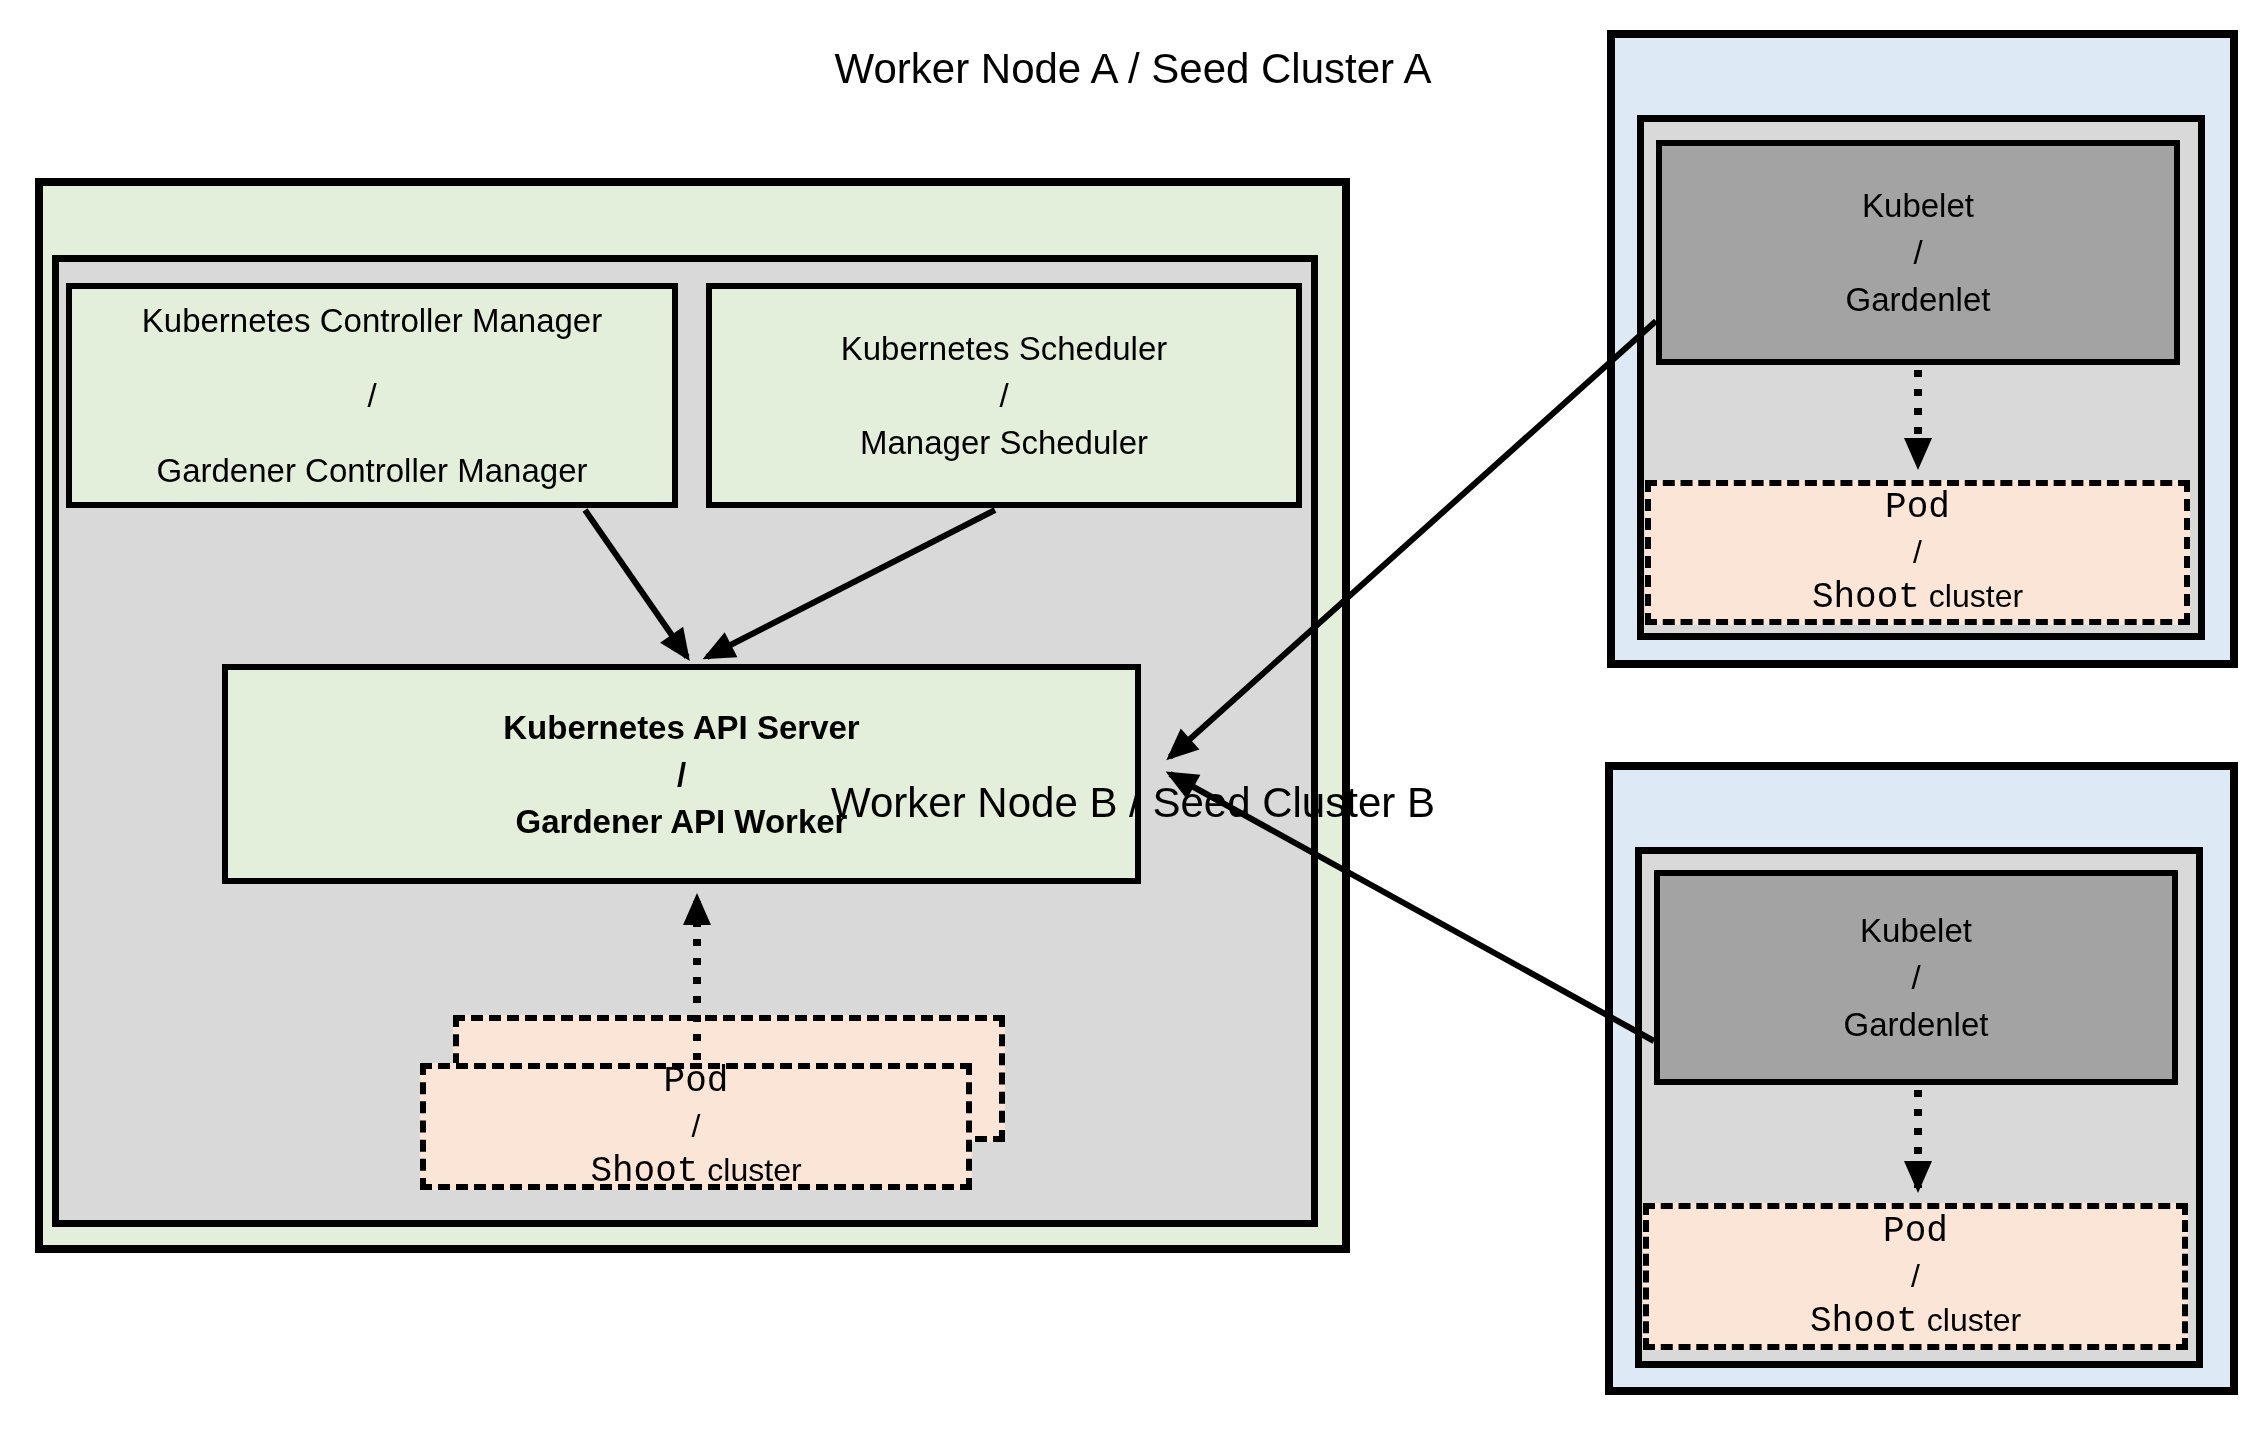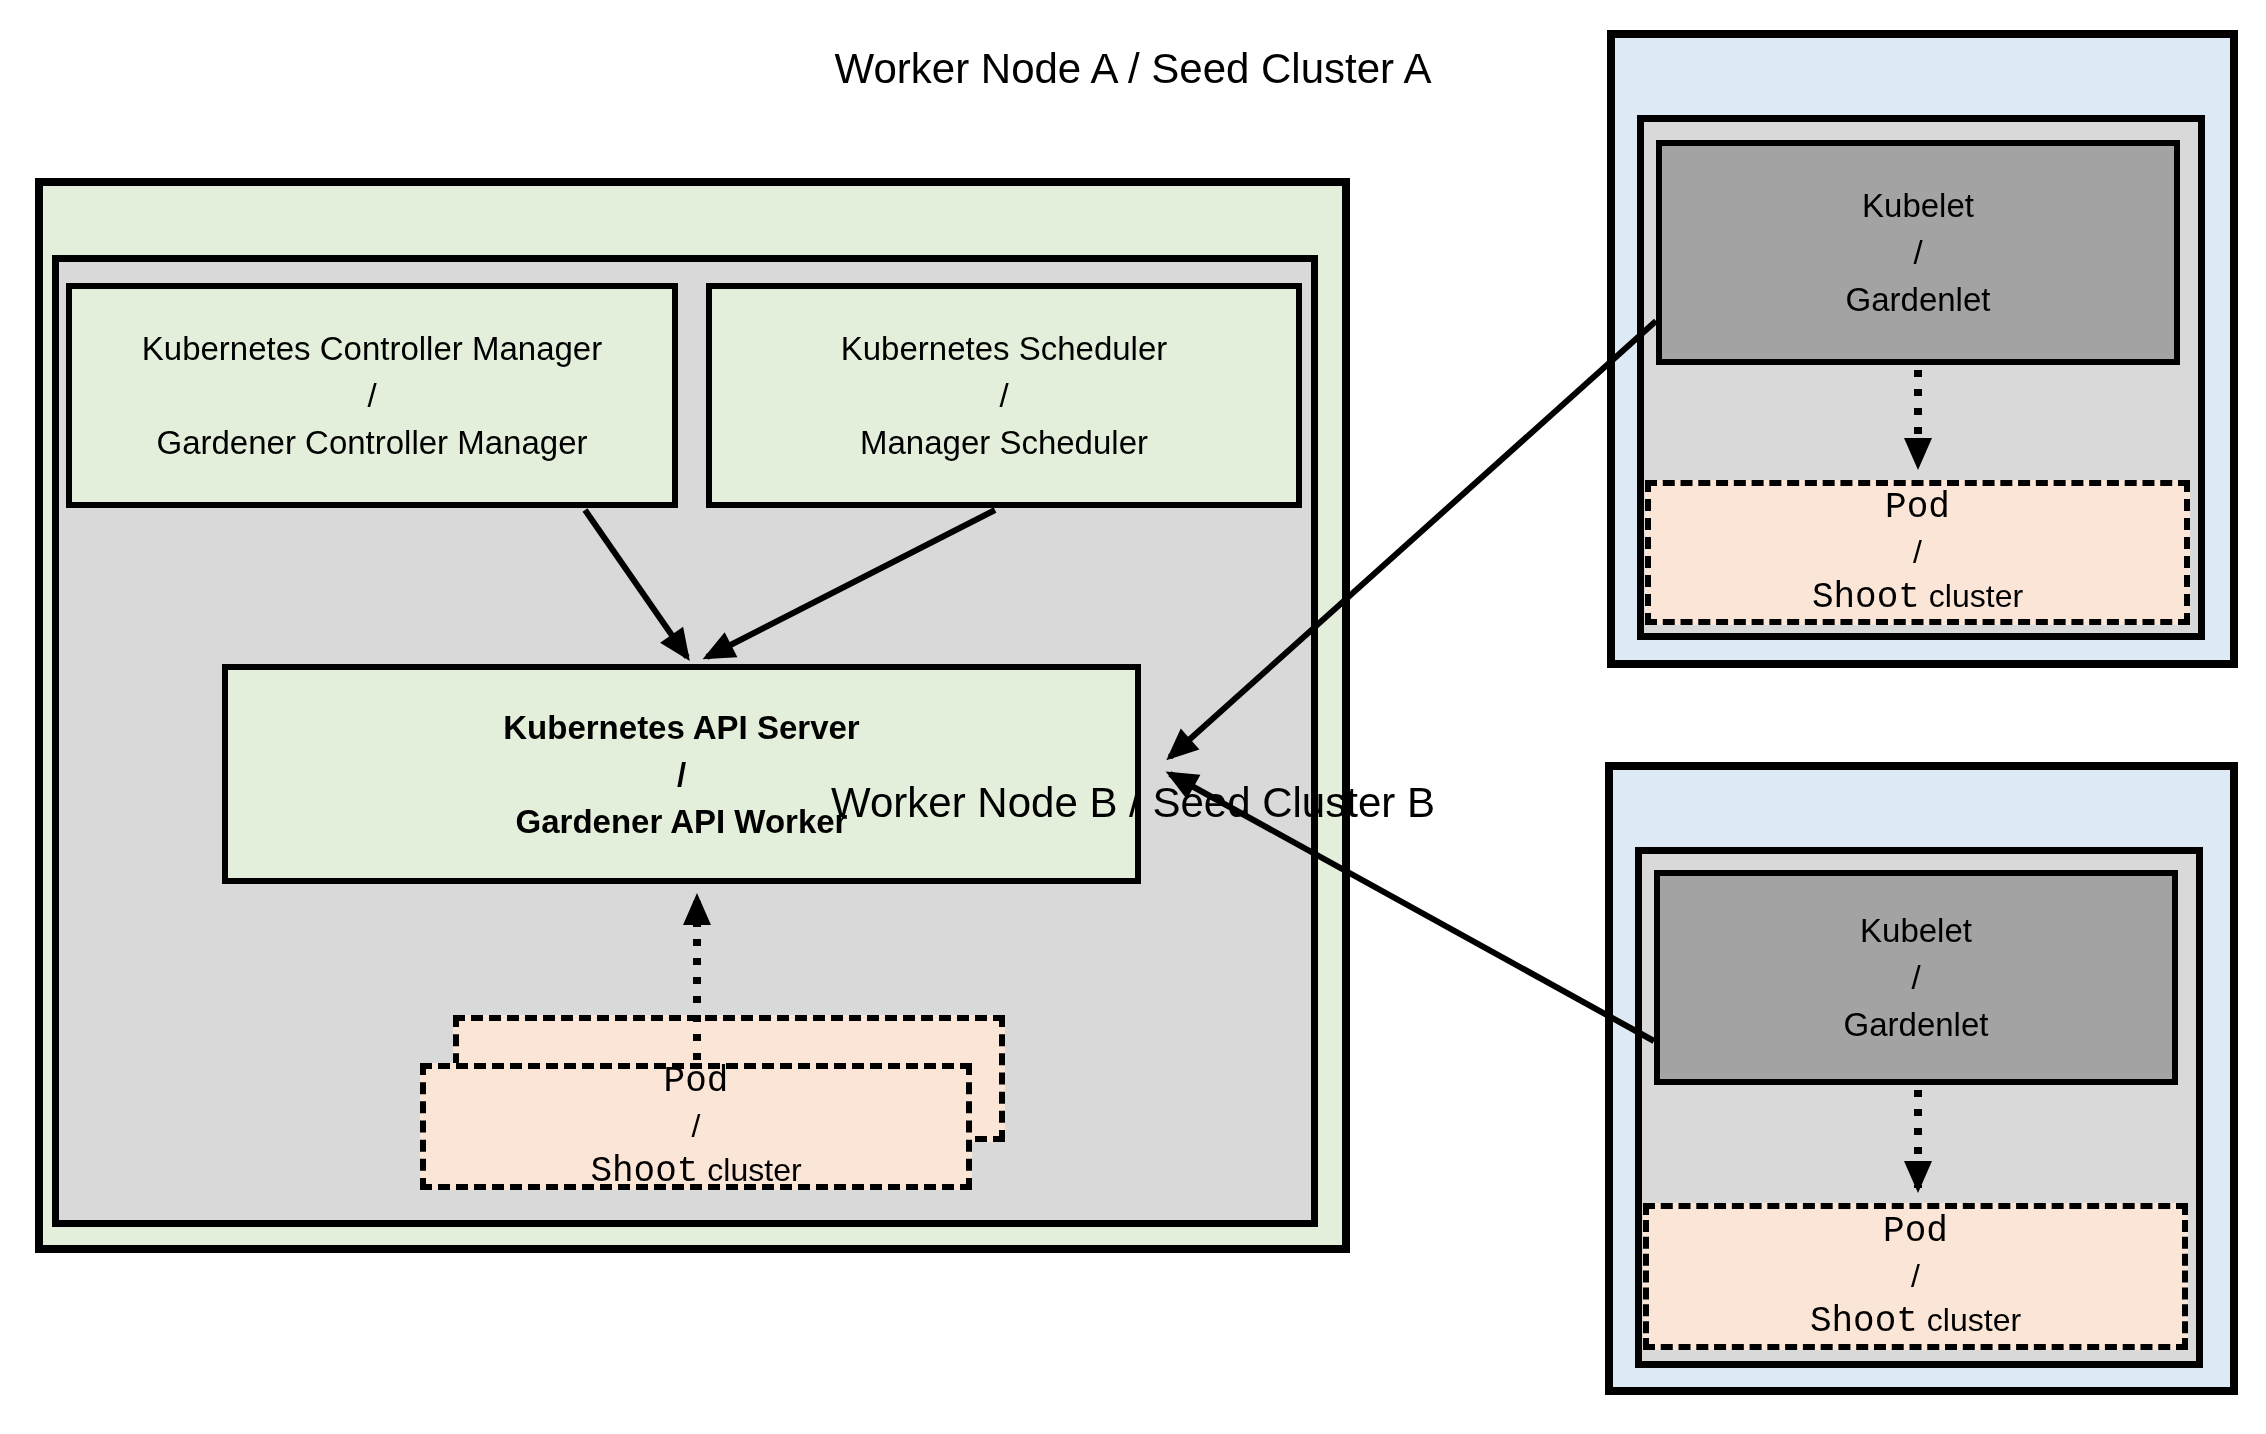--- a/index.html
+++ b/index.html
@@ -22,21 +22,21 @@
   .wa-gray{left:1637px;top:115px;width:568px;height:525px;}
   .wb-gray{left:1635px;top:847px;width:568px;height:521px;}
 
   
   .node{display:flex;flex-direction:column;align-items:center;justify-content:center;
         text-align:center;font-size:33px;line-height:47px;}
   .green{background:#e3efda;border:6px solid #000;}
   .orange{background:#a3a3a3;border:6px solid #000;}
   .peach{background:#fbe5d6;border:6px dashed #000;}
 
-  .cm-box   {left:66px; top:283px;width:612px;height:225px;}
+  .cm-box   {left:66px; top:283px;width:612px;height:225px;gap:28px;}
   .sched-box{left:706px;top:283px;width:596px;height:225px;}
   .api-box  {left:222px;top:664px;width:919px;height:220px;font-weight:bold;}
 
   .kubelet-a{left:1656px;top:140px;width:524px;height:225px;}
   .kubelet-b{left:1654px;top:870px;width:524px;height:215px;}
 
   .pod{font-size:32px;line-height:44px;}
   .pod-back {left:453px;top:1015px;width:552px;height:127px;}
   .pod-front{left:420px;top:1063px;width:552px;height:127px;}
   .pod-a{left:1645px;top:480px; width:545px;height:145px;}

